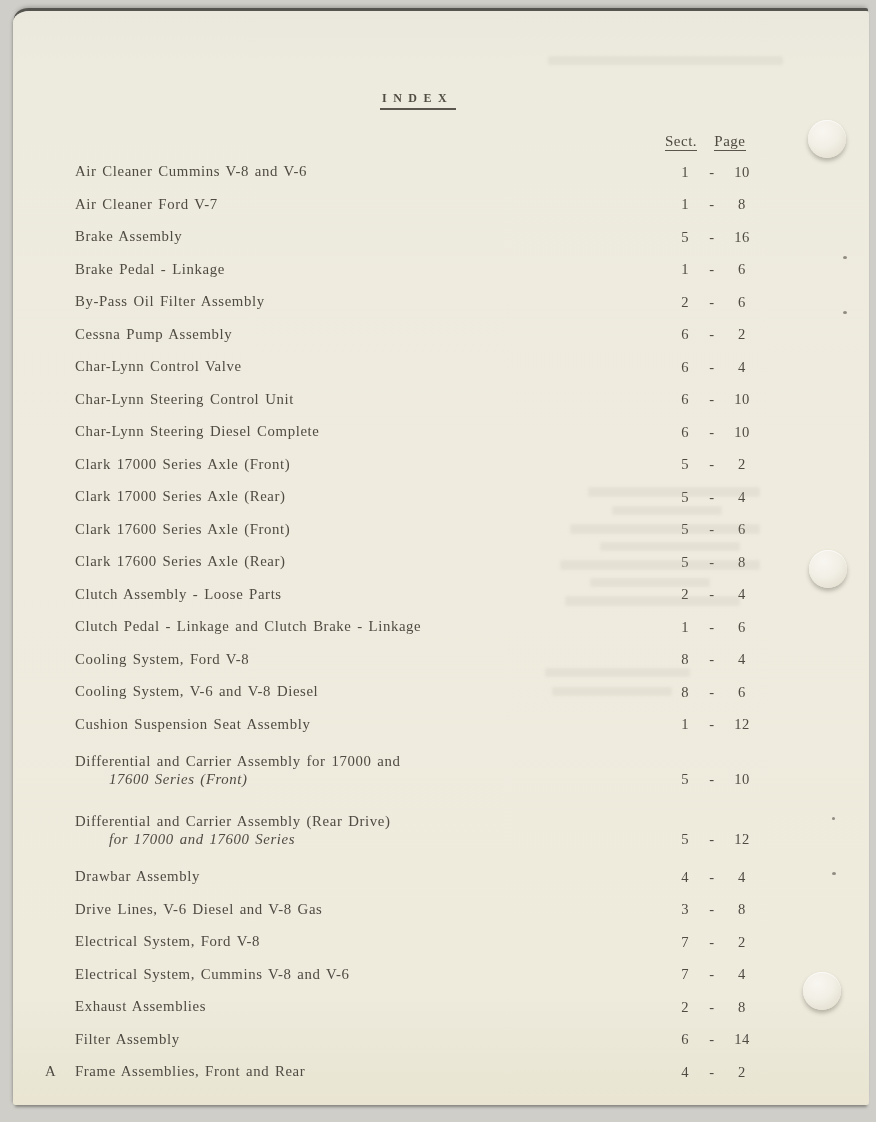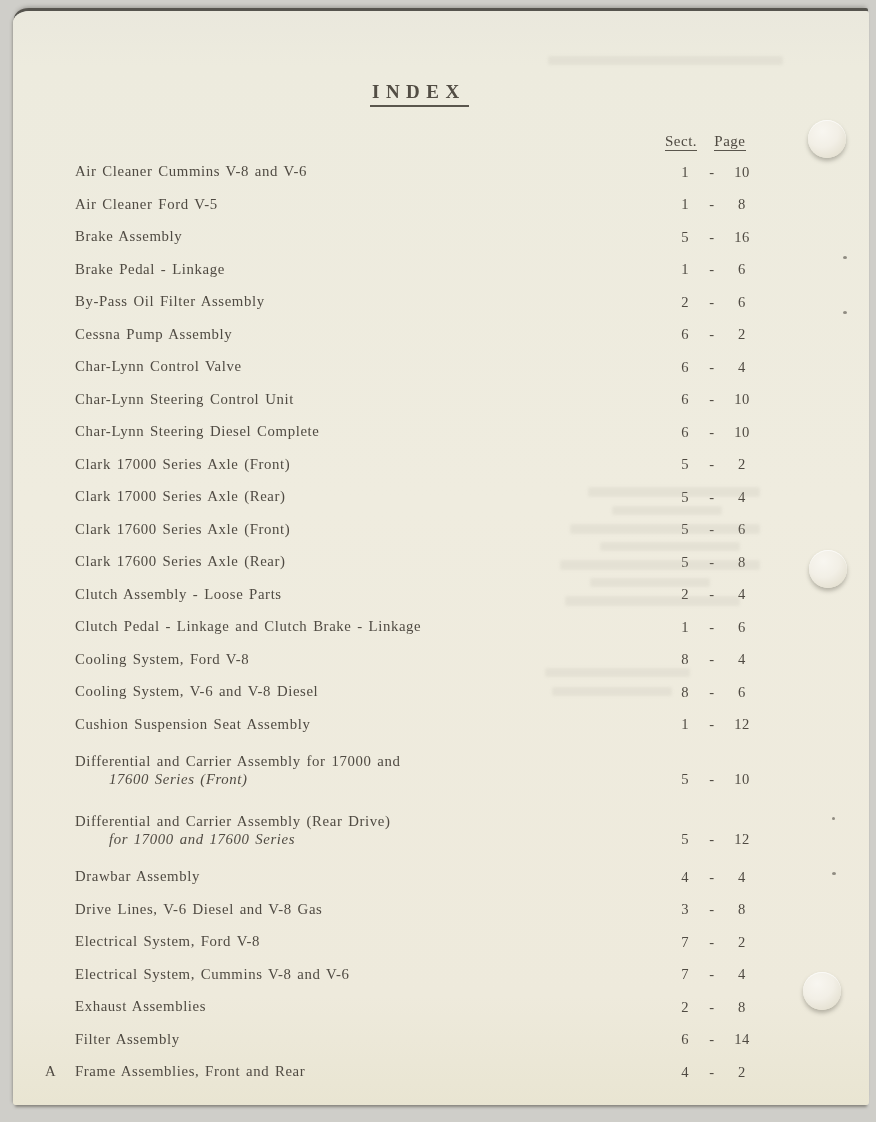--- a/index.html
+++ b/index.html
@@ -22,22 +22,22 @@
     box-shadow:
       0 -4px 0 -1px #56544e,
       0 -7px 4px -3px rgba(86,84,78,.45),
       0 4px 3px -2px rgba(75,72,64,.55),
       -3px 0 3px -2px rgba(110,108,100,.45);
   }
 
   
   .title {
     position: absolute; left: 357px; top: 70px;
-    margin: 0;
-    font-size: 19px; font-weight: bold;
+    margin: 10px;
+    font-size: 12px; font-weight: bold;
     letter-spacing: 6.5px;
     padding: 0 3px 2px 2px;
     border-bottom: 2px solid #5a564d;
     color: #524d44;
   }
 
   
   .col-header {
     position: absolute; left: 652px; top: 122px;
     font-size: 15px; letter-spacing: 0.5px;
@@ -134,21 +134,21 @@
     </span>
     <span class="ref">
       <span class="sect">1</span>
       <span class="dash">-</span>
       <span class="pg">10</span>
     </span>
   </div>
         <div class="row">
 
     <span class="label">
-      <span class="l1">Air Cleaner Ford V-5</span>
+      <span class="l1">Air Cleaner Ford V-7</span>
       
     </span>
     <span class="ref">
       <span class="sect">1</span>
       <span class="dash">-</span>
       <span class="pg">8</span>
     </span>
   </div>
         <div class="row">
 

